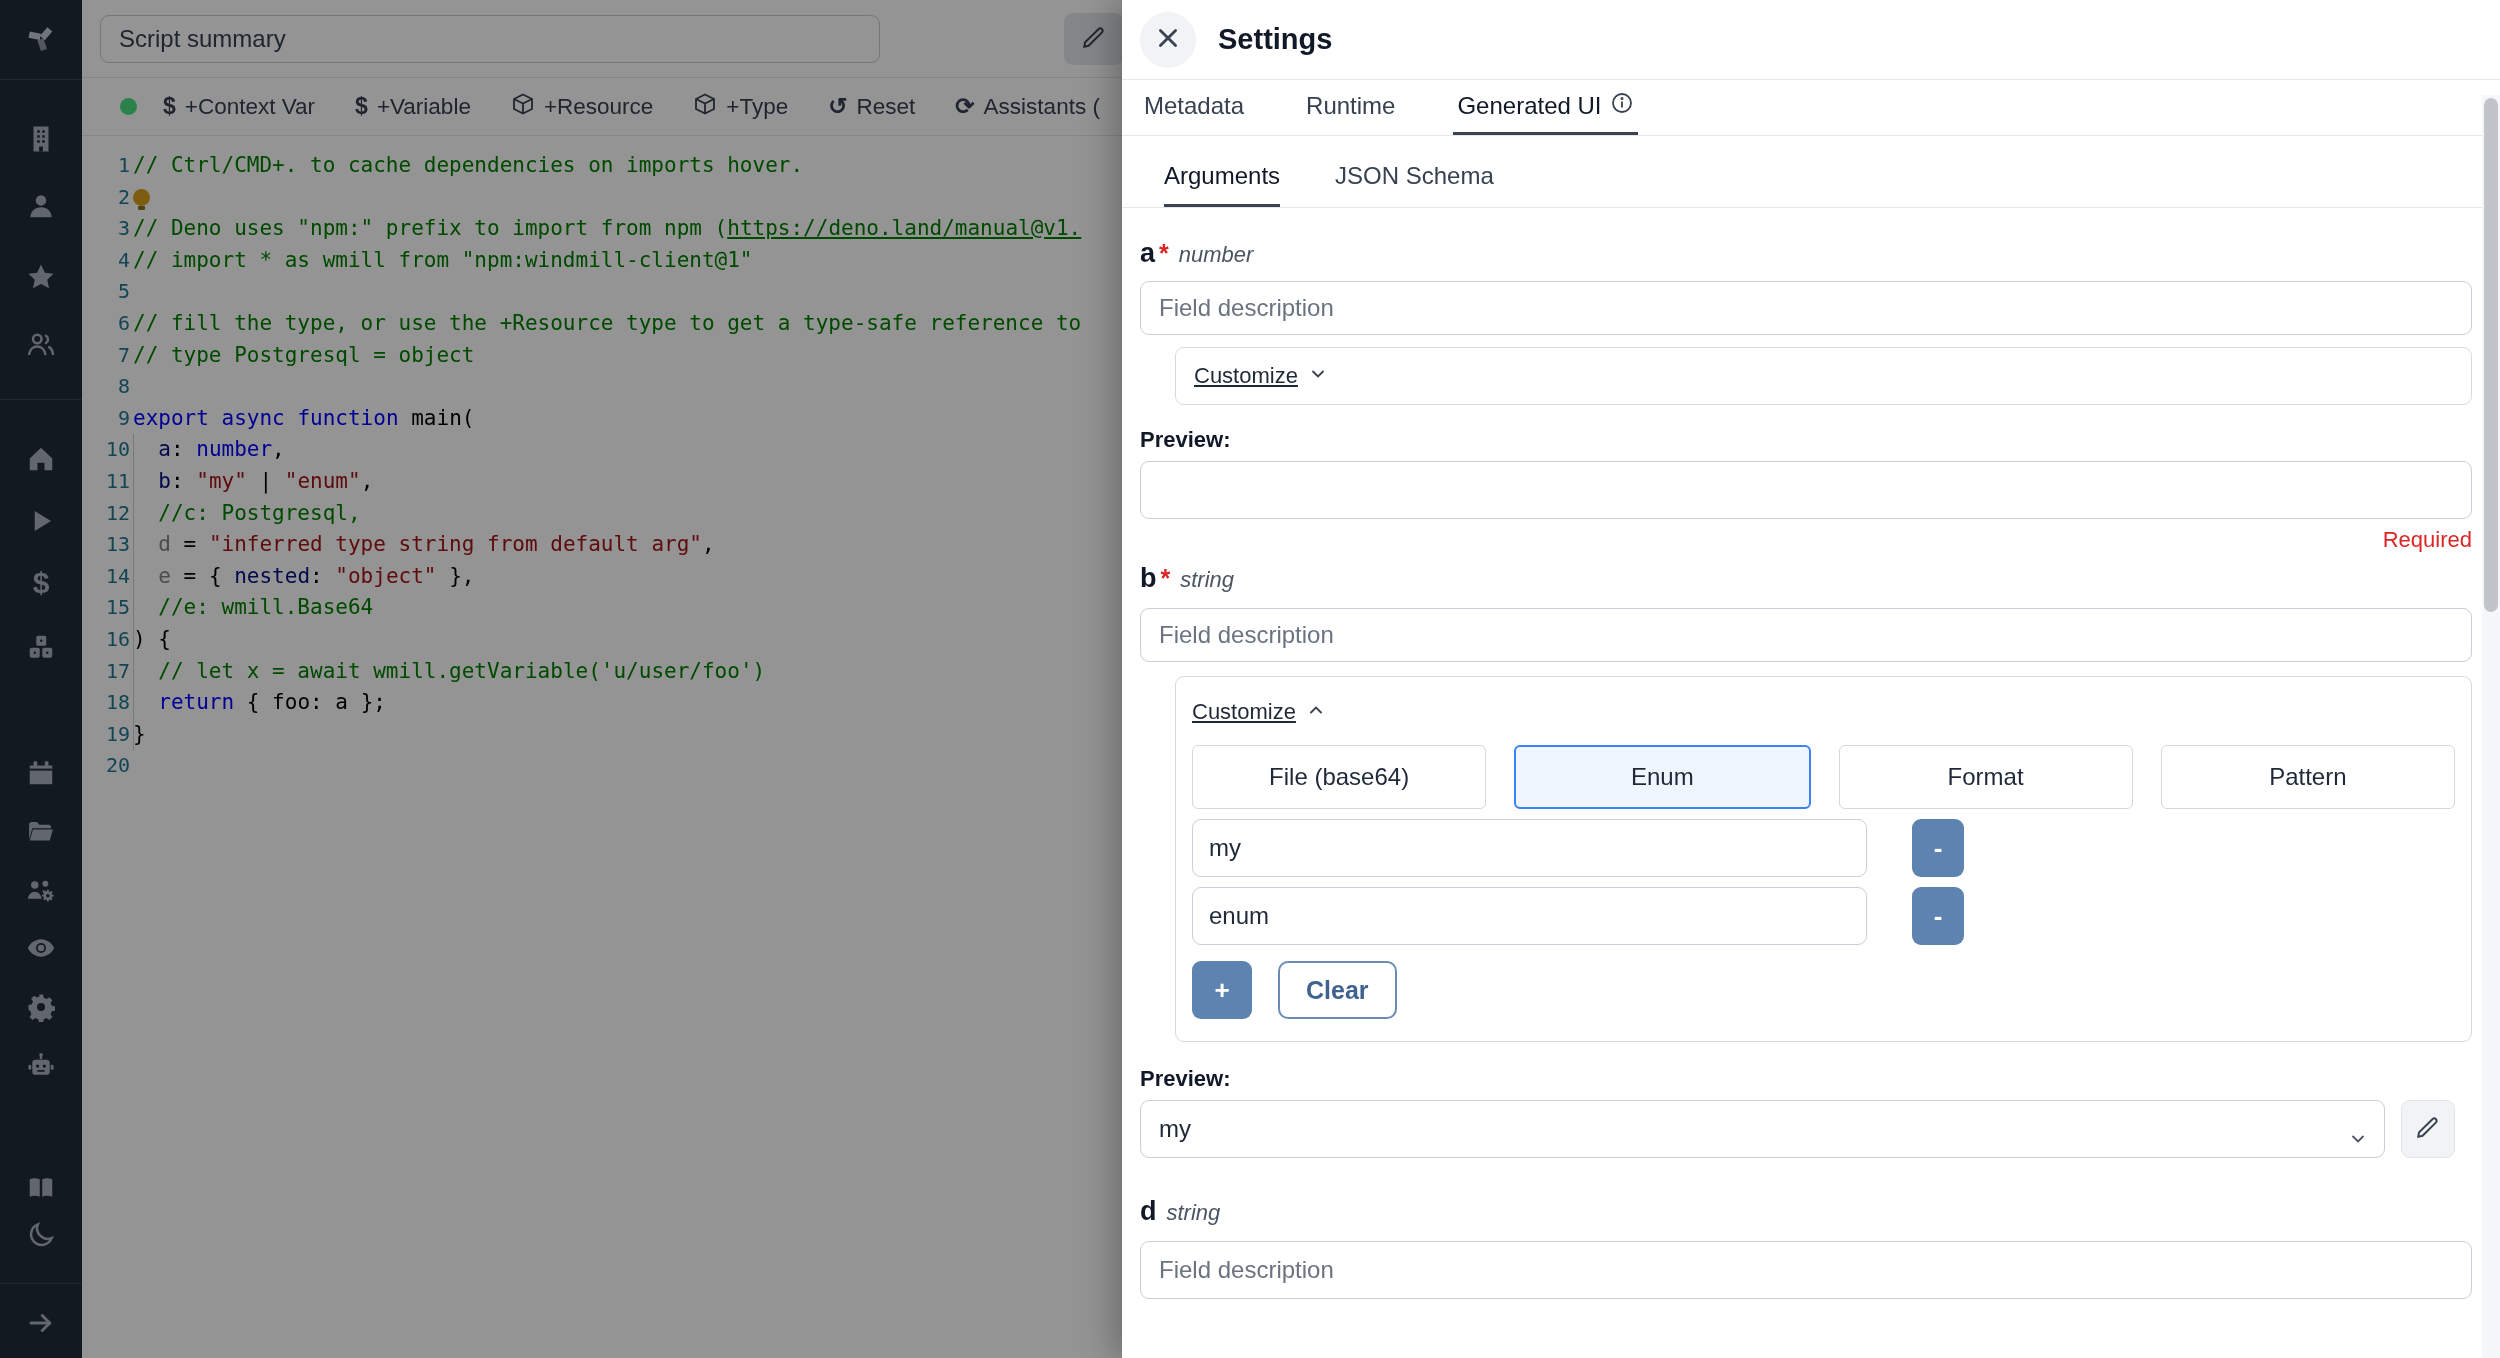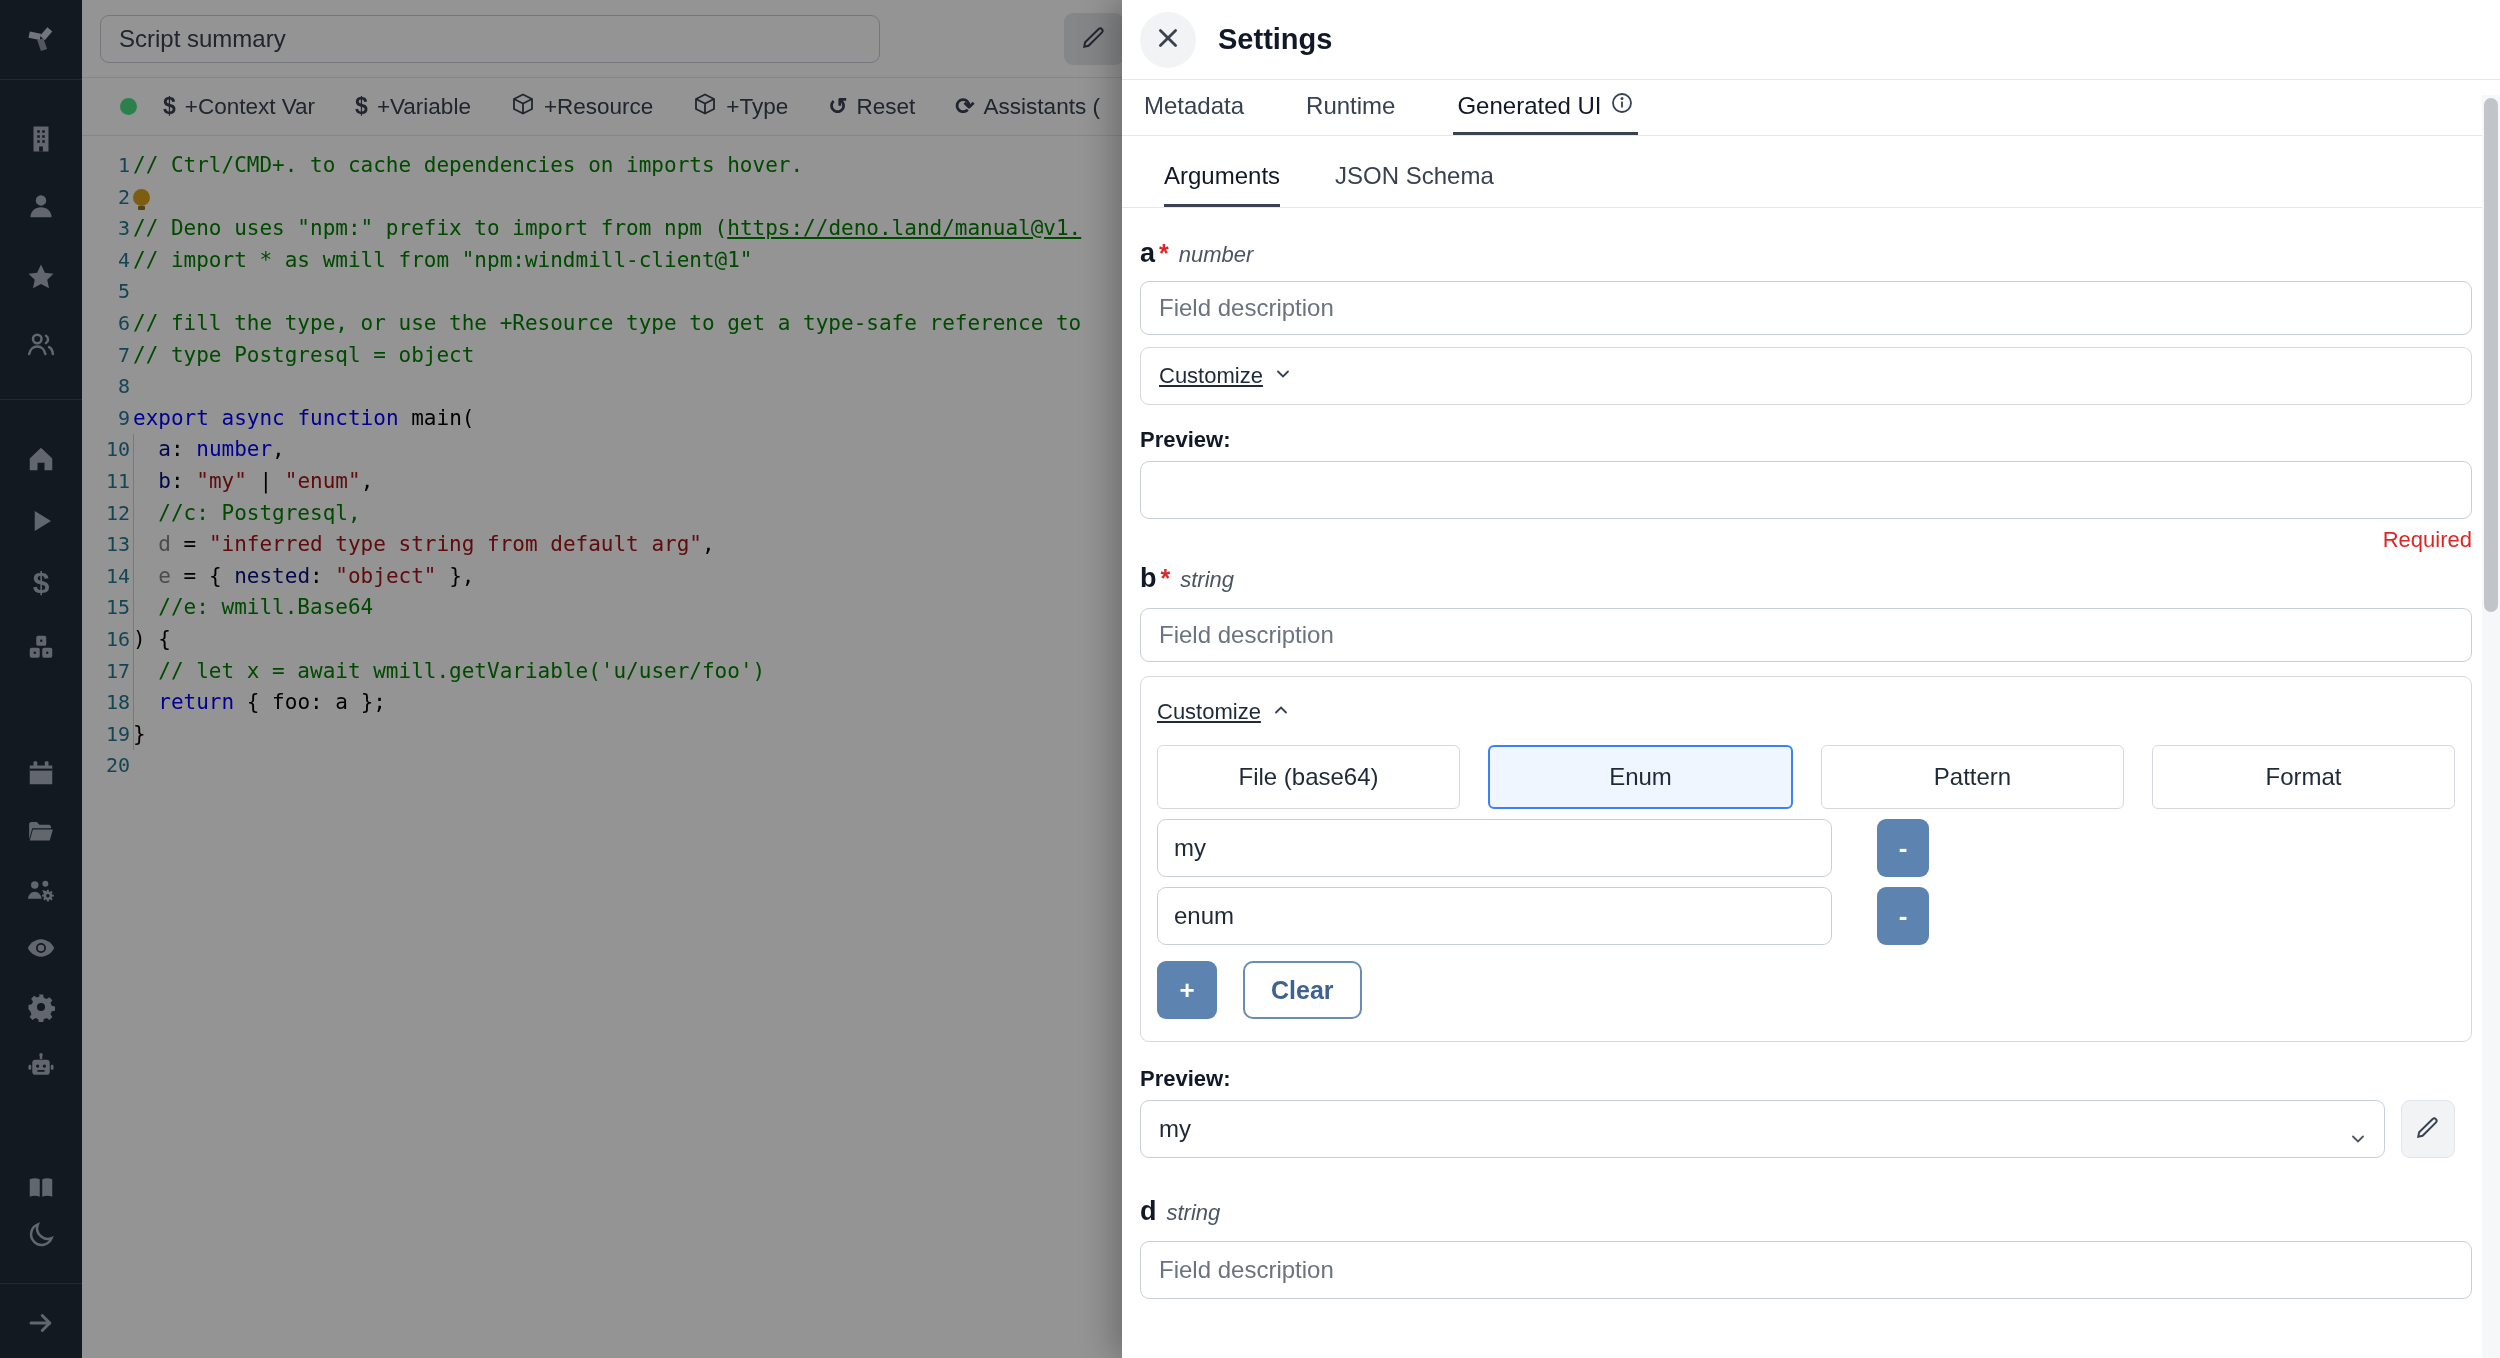--- a/index.html
+++ b/index.html
@@ -65,21 +65,21 @@
   .subtab { font-size:24px; color:#374151; padding-bottom:14px; border-bottom:3px solid transparent; cursor:pointer; }
   .subtab.active { border-bottom-color:#3b4252; color:#111827; }
 
   .field-label { display:flex; align-items:baseline; gap:10px; }
   .fname { font-size:27px; font-weight:700; color:#111827; }
   .fstar { color:#dc2626; font-size:25px; font-weight:700; margin-left:-6px; }
   .ftype { font-size:22px; font-style:italic; color:#4b5563; }
   .txt-input { width:100%; height:54px; border:1.5px solid #c9cfd6; border-radius:9px; padding:0 18px;
                font-size:24px; color:#1f2937; background:#fff; font-family:"Liberation Sans",sans-serif; }
   .txt-input::placeholder { color:#6b7280; }
-  .box { border:1.5px solid #d5d9de; border-radius:9px; }
+  .box { border:1.5px solid #d5d9de; border-radius:9px;margin-left:35px; }
   .customize-line { display:flex; align-items:center; gap:10px; padding:0 18px; height:56px; cursor:pointer; }
   .customize-link { font-size:22px; color:#1f2937; text-decoration:underline; }
   .chev { width:20px; height:20px; }
   .preview-label { font-size:22px; font-weight:700; color:#111827; }
   .required-msg { text-align:right; color:#dc2626; font-size:22px; margin-top:8px; }
 
   .opt-row { display:flex; gap:28px; margin-top:14px; }
   .opt-btn { flex:1; height:64px; border:1.5px solid #d5d9de; border-radius:6px; background:#fff;
              font-size:24px; color:#1f2937; font-family:"Liberation Sans",sans-serif; cursor:pointer; }
   .opt-btn.selected { border:2px solid #3b82f6; background:#eff6ff; }
@@ -407,22 +407,22 @@
         <div class="box" style="margin-top:14px;padding:16px 16px 22px">
           <div class="customize-line" style="padding:0;height:38px">
             <span class="customize-link">Customize</span>
             <span><svg class="chev" viewBox="0 0 24 24" fill="none" stroke="#374151" stroke-width="2.2" stroke-linecap="round">
                   <path d="M6 15l6-6 6 6"></path>
                 </svg></span>
           </div>
           <div class="opt-row">
             <button class="opt-btn">File (base64)</button>
             <button class="opt-btn selected">Enum</button>
+            <button class="opt-btn">Format</button>
             <button class="opt-btn">Pattern</button>
-            <button class="opt-btn">Format</button>
           </div>
           <div class="enum-row">
             <input class="enum-input" type="text" value="my" style="">
             <button class="sq-btn">-</button>
           </div>
           <div class="enum-row">
             <input class="enum-input" type="text" value="enum" style="">
             <button class="sq-btn">-</button>
           </div>
           <div class="add-row">

